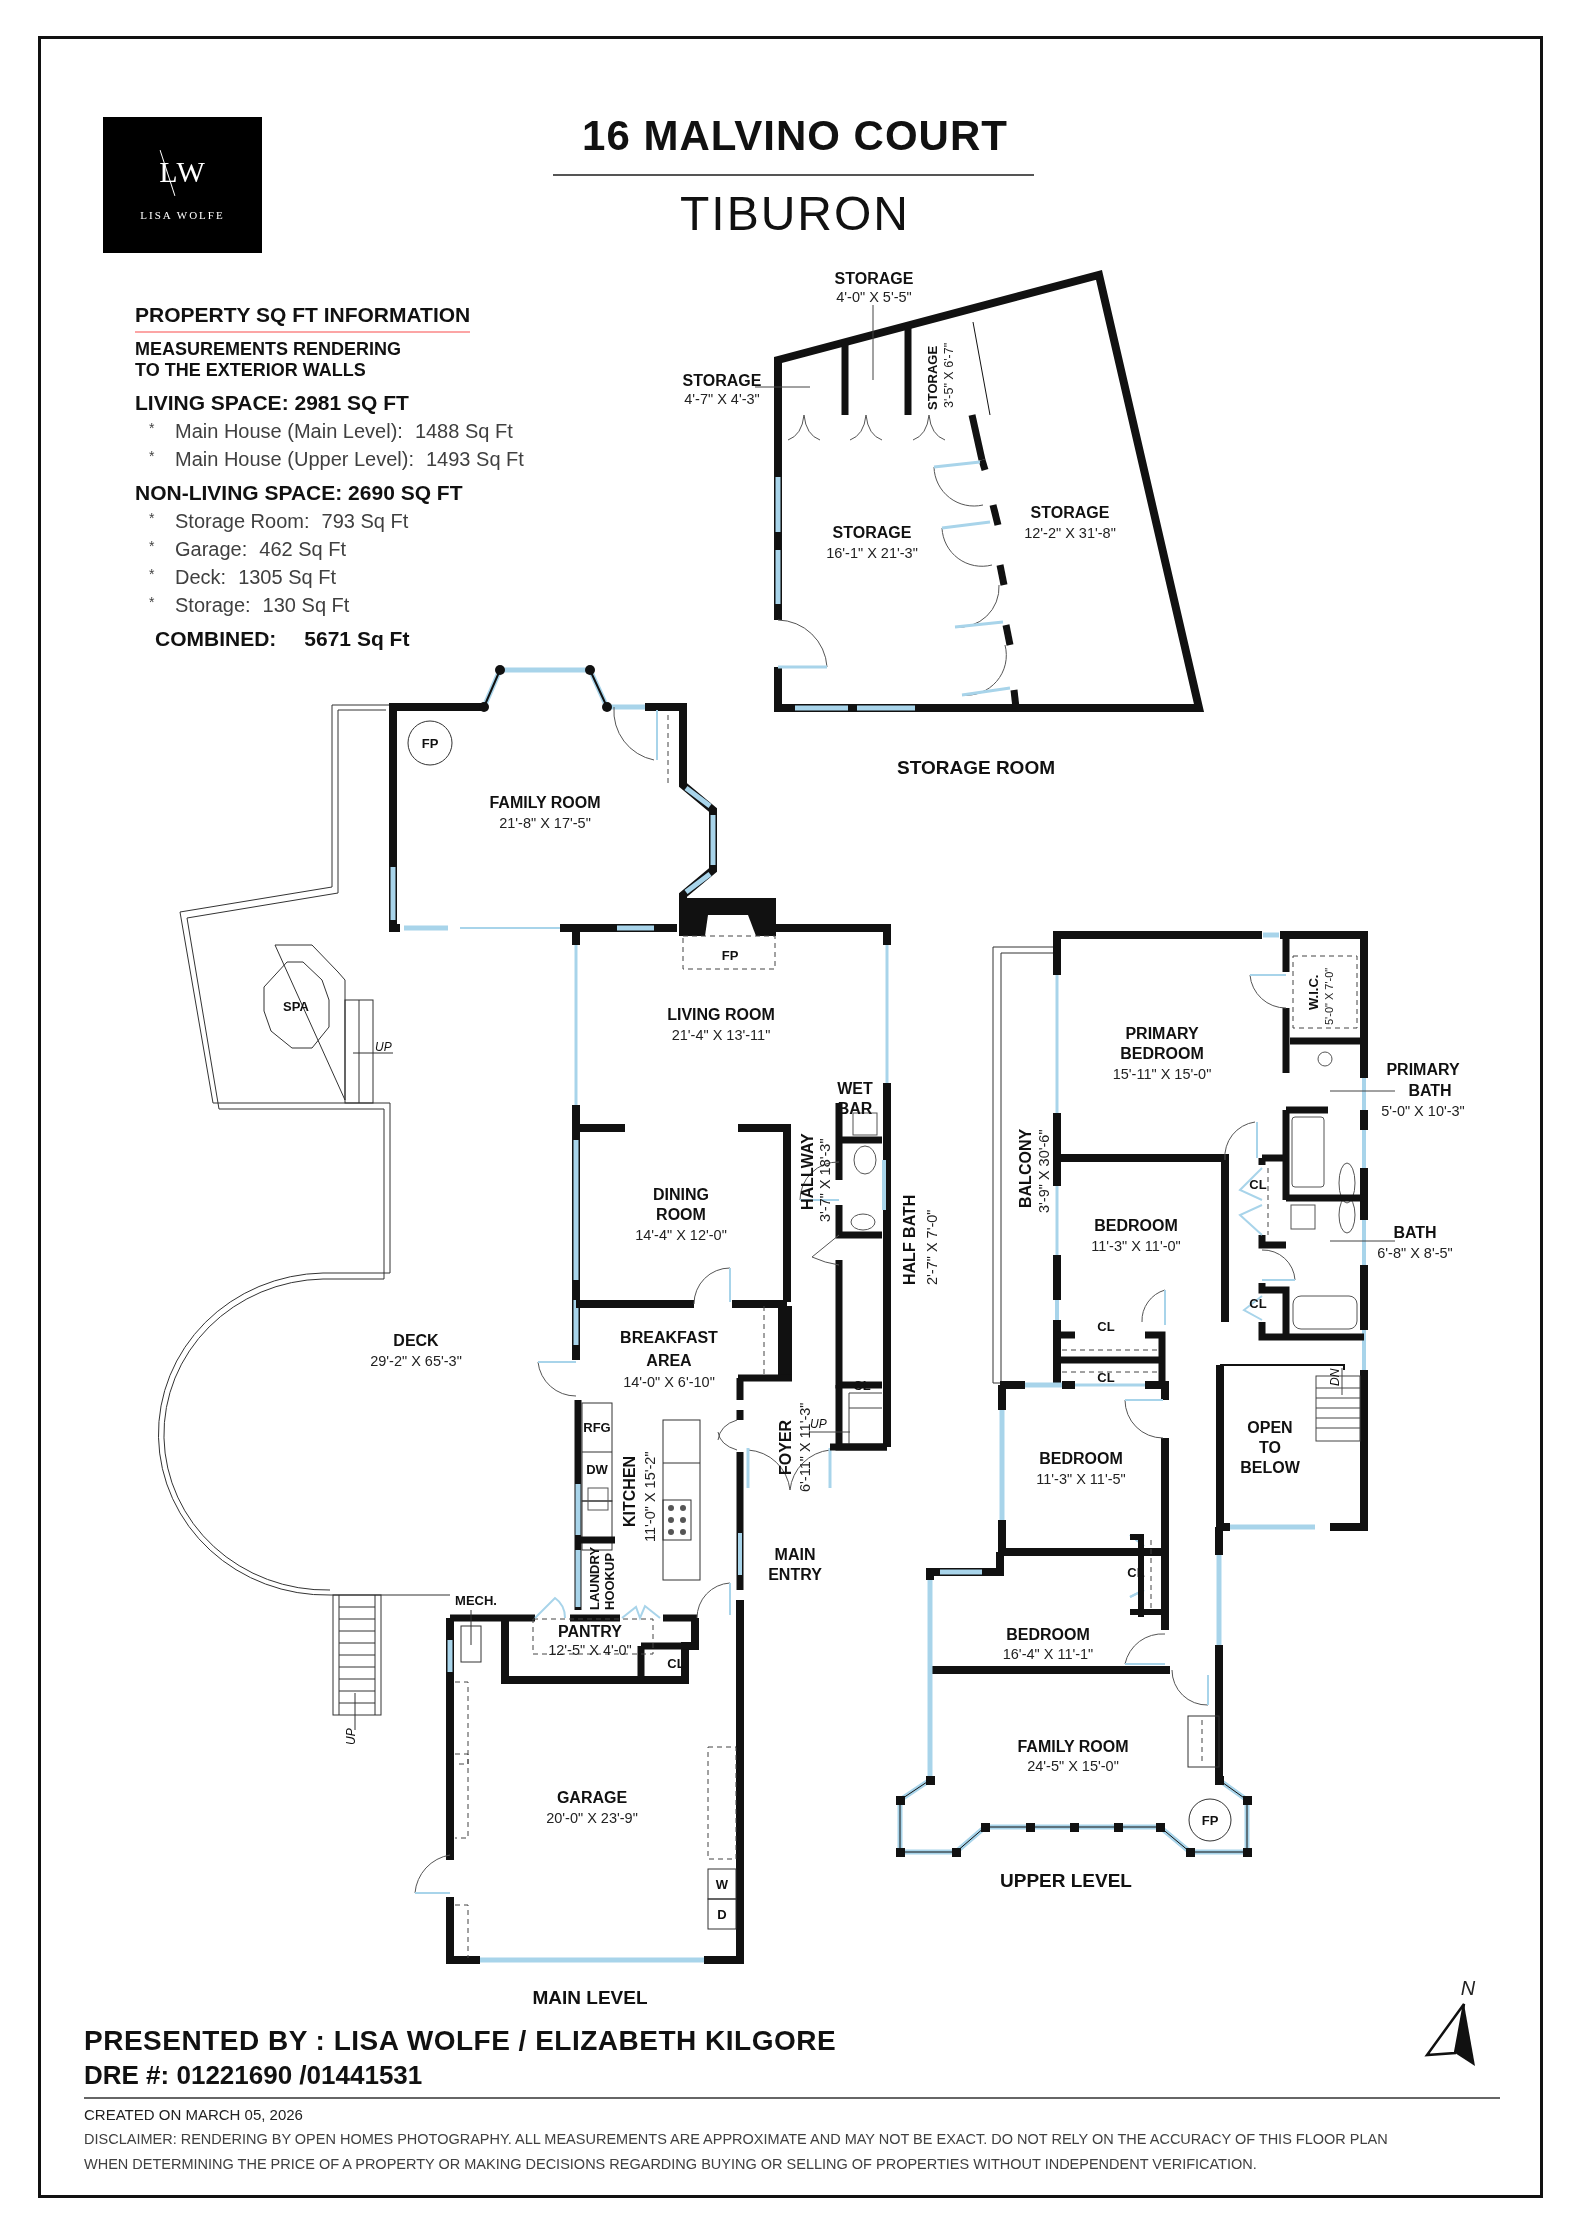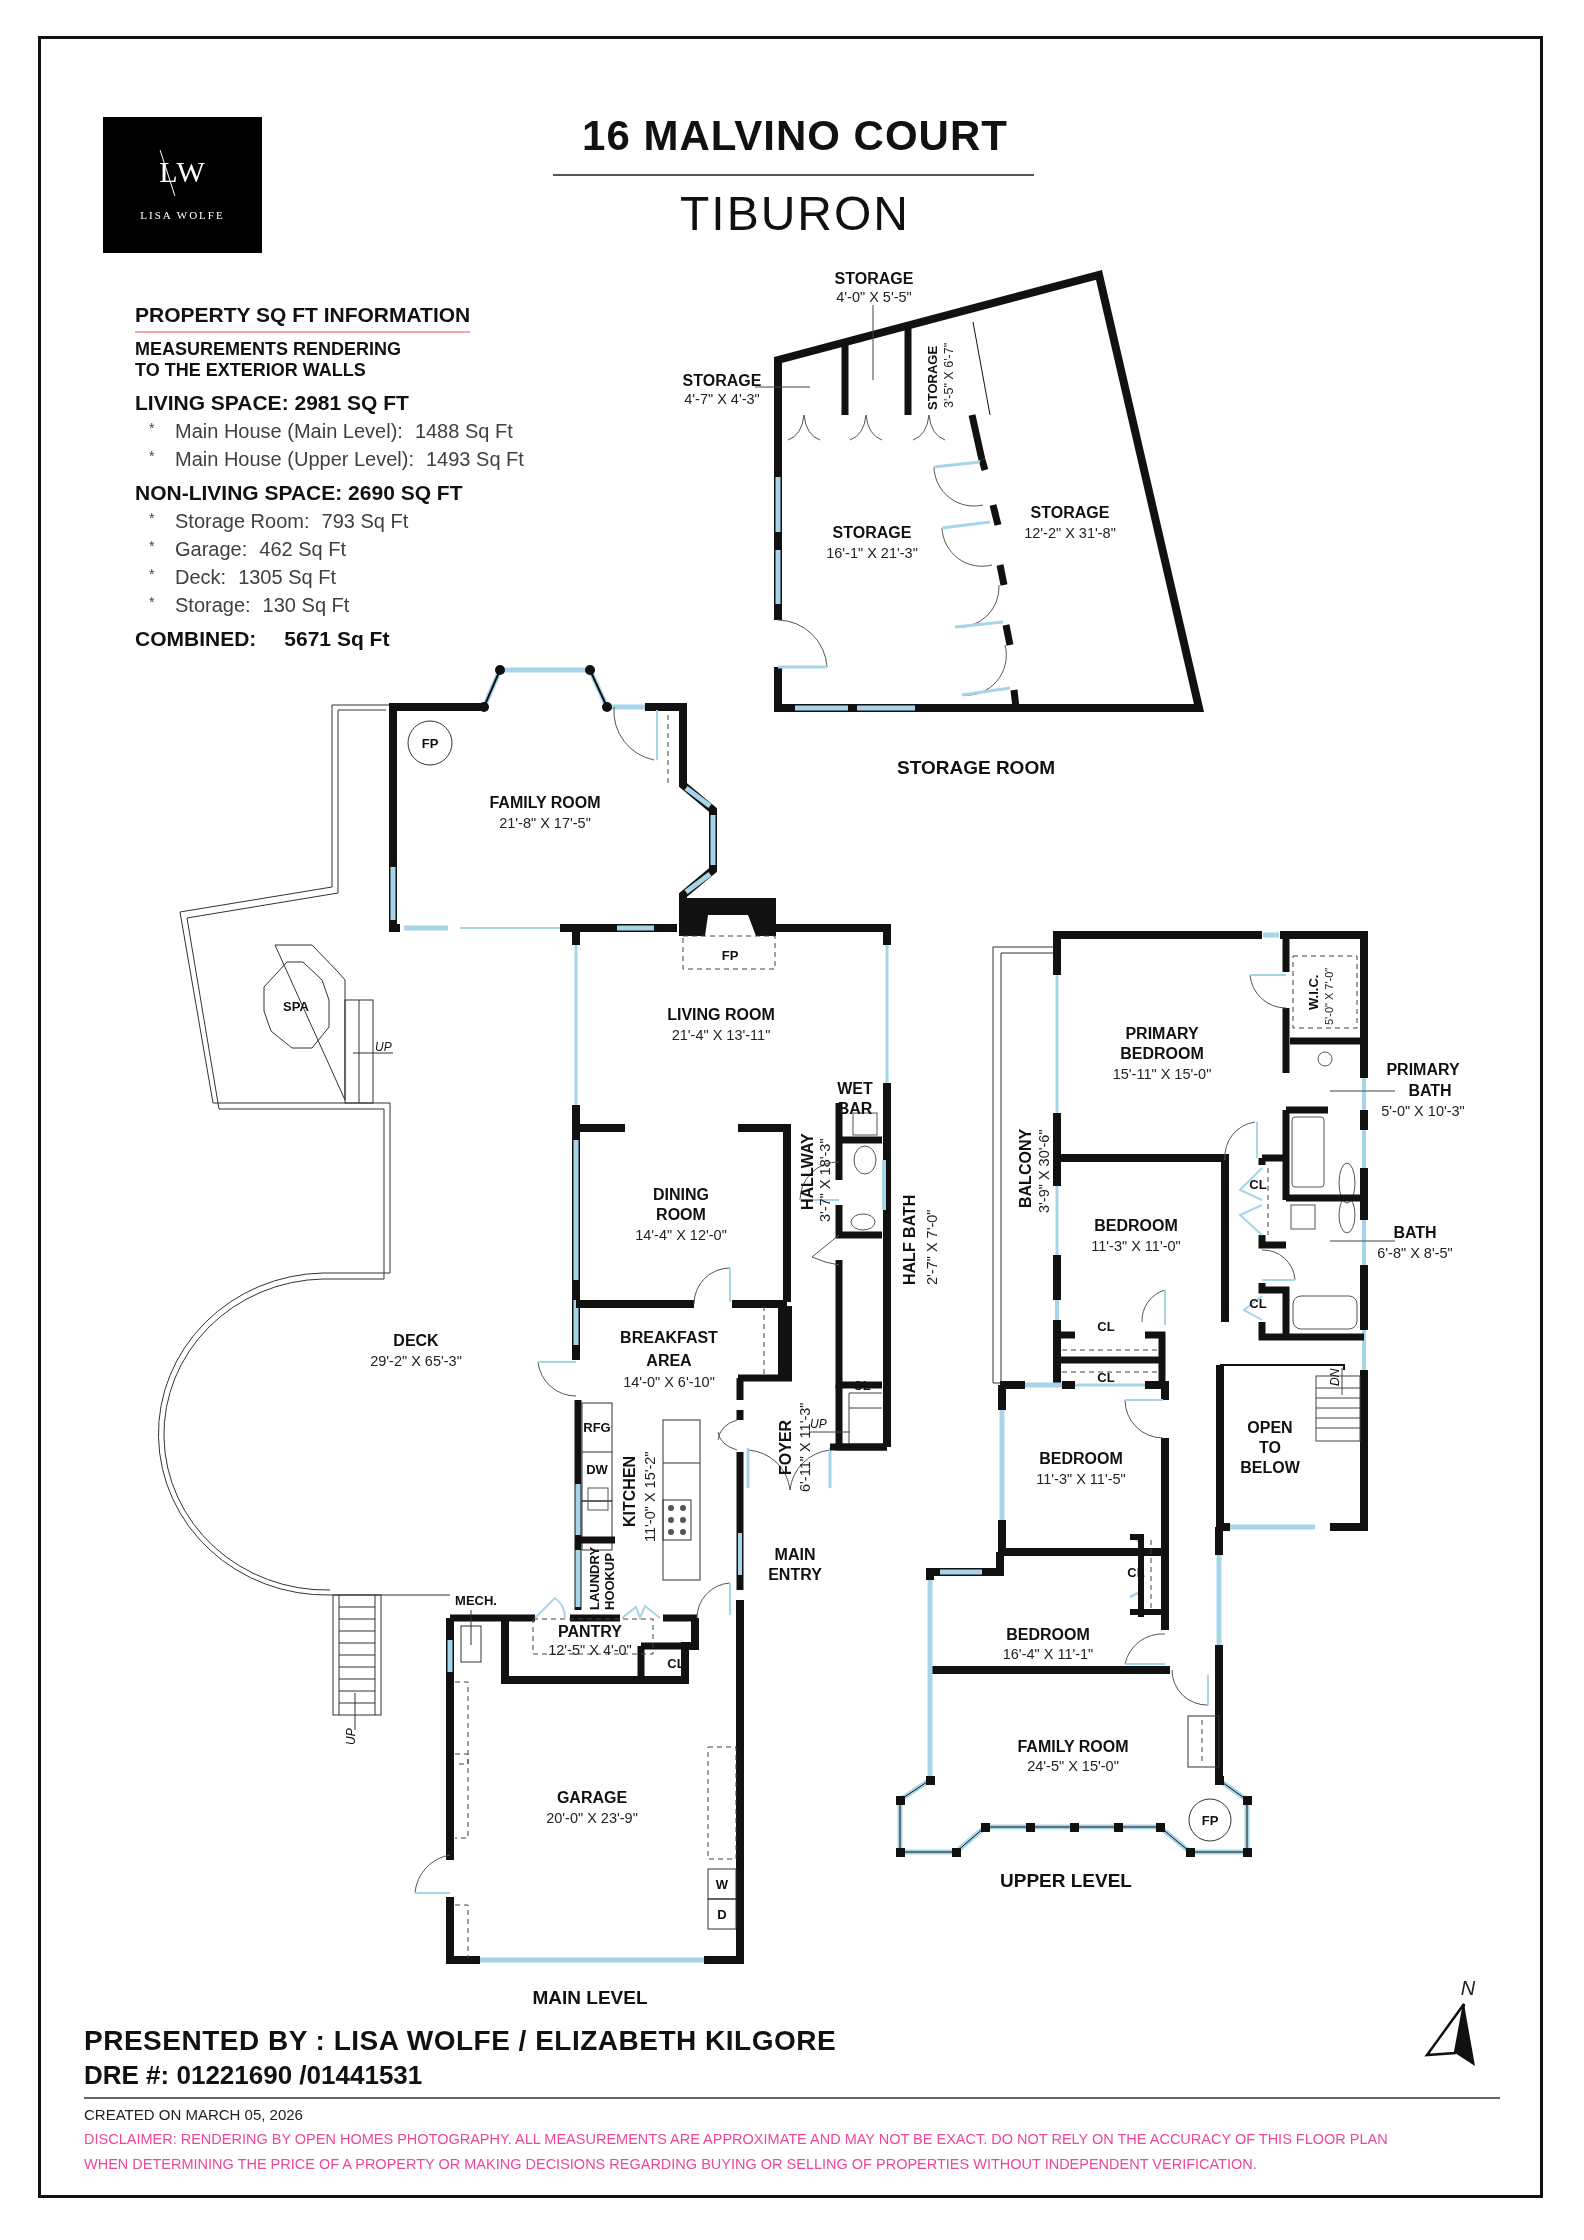--- a/index.html
+++ b/index.html
@@ -12,28 +12,28 @@
   .title{position:absolute;left:540px;top:112px;width:510px;text-align:center;font-weight:bold;font-size:42px;letter-spacing:1px;}
   .title-rule{position:absolute;left:553px;top:174px;width:481px;height:2px;background:#555;}
   .subtitle{position:absolute;left:540px;top:186px;width:510px;text-align:center;font-size:48px;letter-spacing:2px;}
   .info{position:absolute;left:135px;top:303px;width:420px;}
   .info .h1{font-weight:bold;font-size:21px;padding-bottom:4px;border-bottom:2px solid #fca5a5;display:inline-block;}
   .info .h2{font-weight:bold;font-size:18px;line-height:21px;margin-top:6px;}
   .info .h3{font-weight:bold;font-size:21px;margin-top:10px;}
   .info .item{font-size:20px;color:#404040;margin:5px 0 0 14px;}
   .info .item .star{display:inline-block;width:26px;font-size:14px;vertical-align:top;}
   .info .item .val{margin-left:12px;}
-  .info .combined{font-weight:bold;font-size:21px;margin-top:10px;}
+  .info .combined{font-weight:bold;font-size:21px;margin-top:10px;margin-left:20px;}
   .info .combined .val{margin-left:28px;}
   svg.plan{position:absolute;left:0;top:0;}
   .presented{position:absolute;left:84px;top:2025px;font-weight:bold;font-size:28px;letter-spacing:0.5px;}
   .dre{position:absolute;left:84px;top:2060px;font-weight:bold;font-size:26px;}
   .foot-rule{position:absolute;left:84px;top:2097px;width:1416px;height:2px;background:#666;}
   .created{position:absolute;left:84px;top:2106px;font-size:15px;color:#222;}
-  .disc{position:absolute;left:84px;font-size:14.5px;color:#ec4899;white-space:nowrap;}
+  .disc{position:absolute;left:84px;font-size:14.5px;color:#404040;white-space:nowrap;}
   .lbl{font-family:"Liberation Sans",sans-serif;font-weight:bold;font-size:16px;fill:#111;}
   .dim{font-family:"Liberation Sans",sans-serif;font-size:14.5px;fill:#222;}
   .lvl{font-family:"Liberation Sans",sans-serif;font-weight:bold;font-size:19px;fill:#111;}
   .small{font-family:"Liberation Sans",sans-serif;font-weight:bold;font-size:13px;fill:#111;}
   .ital{font-family:"Liberation Sans",sans-serif;font-style:italic;font-size:12px;fill:#111;}
 </style>
 </head>
 <body>
 
 <div class="frame"></div>

